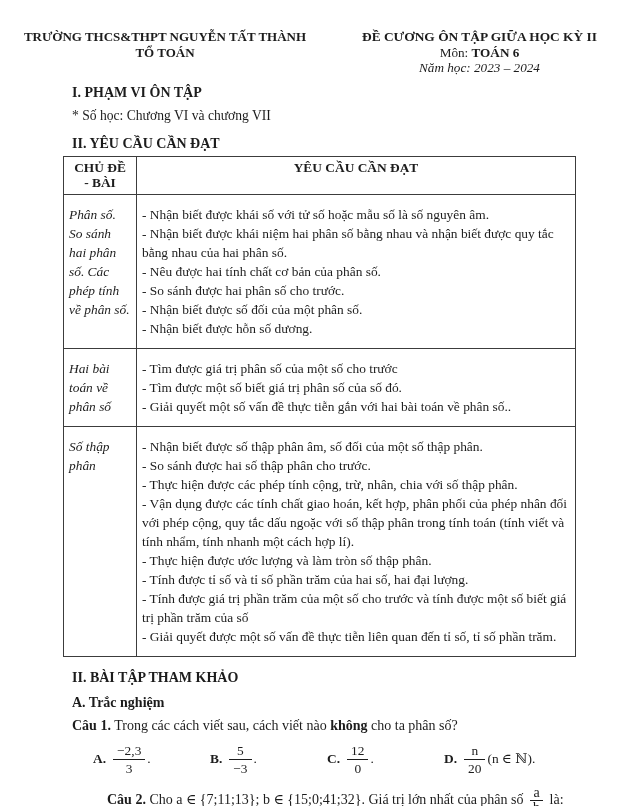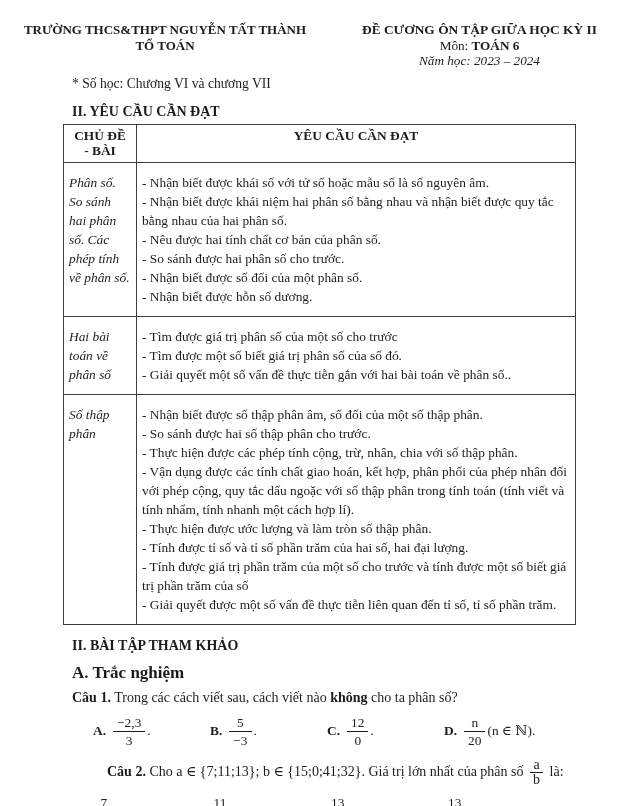--- a/index.html
+++ b/index.html
@@ -10,21 +10,21 @@
     color:#1c1c1c;
     font-family:"Liberation Serif","DejaVu Serif",serif;
     font-size:13.4px;
     overflow:hidden;
     box-sizing:border-box;
   }
   .b{font-weight:bold;}
   .i{font-style:italic;}
 
   
-  .header{display:flex;padding-top:22px;}
+  .header{display:flex;padding-top:22px;margin-top:7px;}
   .header-left{width:330px;text-align:center;font-weight:bold;font-size:13px;line-height:16px;}
   .header-right{flex:1;text-align:center;font-size:13.2px;line-height:15.5px;padding-right:10px;}
   .header-right .title{font-weight:bold;font-size:13.4px;}
   .divider{text-align:center;font-weight:bold;font-style:italic;font-size:13px;margin-top:3px;letter-spacing:0.5px;}
 
   
   .content{margin:0 60px 0 63px;}
   .h-section{font-weight:bold;font-size:14px;margin:9px 0 0 9px;}
   .scope-line{margin:7px 0 0 9px;font-size:13.6px;}
 
@@ -75,20 +75,21 @@
     <div class="header-right">
       <div class="title">ĐỀ CƯƠNG ÔN TẬP GIỮA HỌC KỲ II</div>
       <div><span>Môn: </span><span class="b">TOÁN 6</span></div>
       <div class="i">Năm học: 2023 – 2024</div>
     </div>
   </div>
 
 
   <div class="content">
 
+    <div class="h-section">I. PHẠM VI ÔN TẬP</div>
     <div class="scope-line">* Số học: Chương VI và chương VII</div>
 
     <div class="h-section" style="margin-top:12px;">II. YÊU CẦU CẦN ĐẠT</div>
 
     <table class="req-table">
       <tbody>
           <tr>
         <th class="col-topic">
           <span>CHỦ ĐỀ</span><br>
           <span>- BÀI</span>
@@ -127,21 +128,21 @@
           <p>- Thực hiện được ước lượng và làm tròn số thập phân.</p>
           <p>- Tính được tỉ số và tỉ số phần trăm của hai số, hai đại lượng.</p>
           <p>- Tính được giá trị phần trăm của một số cho trước và tính được một số biết giá trị phần trăm của số</p>
           <p>- Giải quyết được một số vấn đề thực tiễn liên quan đến tỉ số, tỉ số phần trăm.</p>
         </td>
       </tr>
     </tbody>
       </table>
 
     <div class="h-section" style="margin-top:13px;">II. BÀI TẬP THAM KHẢO</div>
-    <div class="h-section" style="font-size:17px;">A. Trắc nghiệm</div>
+    <div class="h-section" style="font-size:14px;">A. Trắc nghiệm</div>
 
     <p class="question"><span class="b">Câu 1.</span><span> Trong các cách viết sau, cách viết nào </span><span class="b">không</span><span> cho ta phân số?</span></p>
 
     <div class="options-row q1">
       <div class="option">
         <span class="opt-label">A.</span>
         <span class="frac">
             <span class="num">−2,3</span>
             <span class="den">3</span>
           </span>

